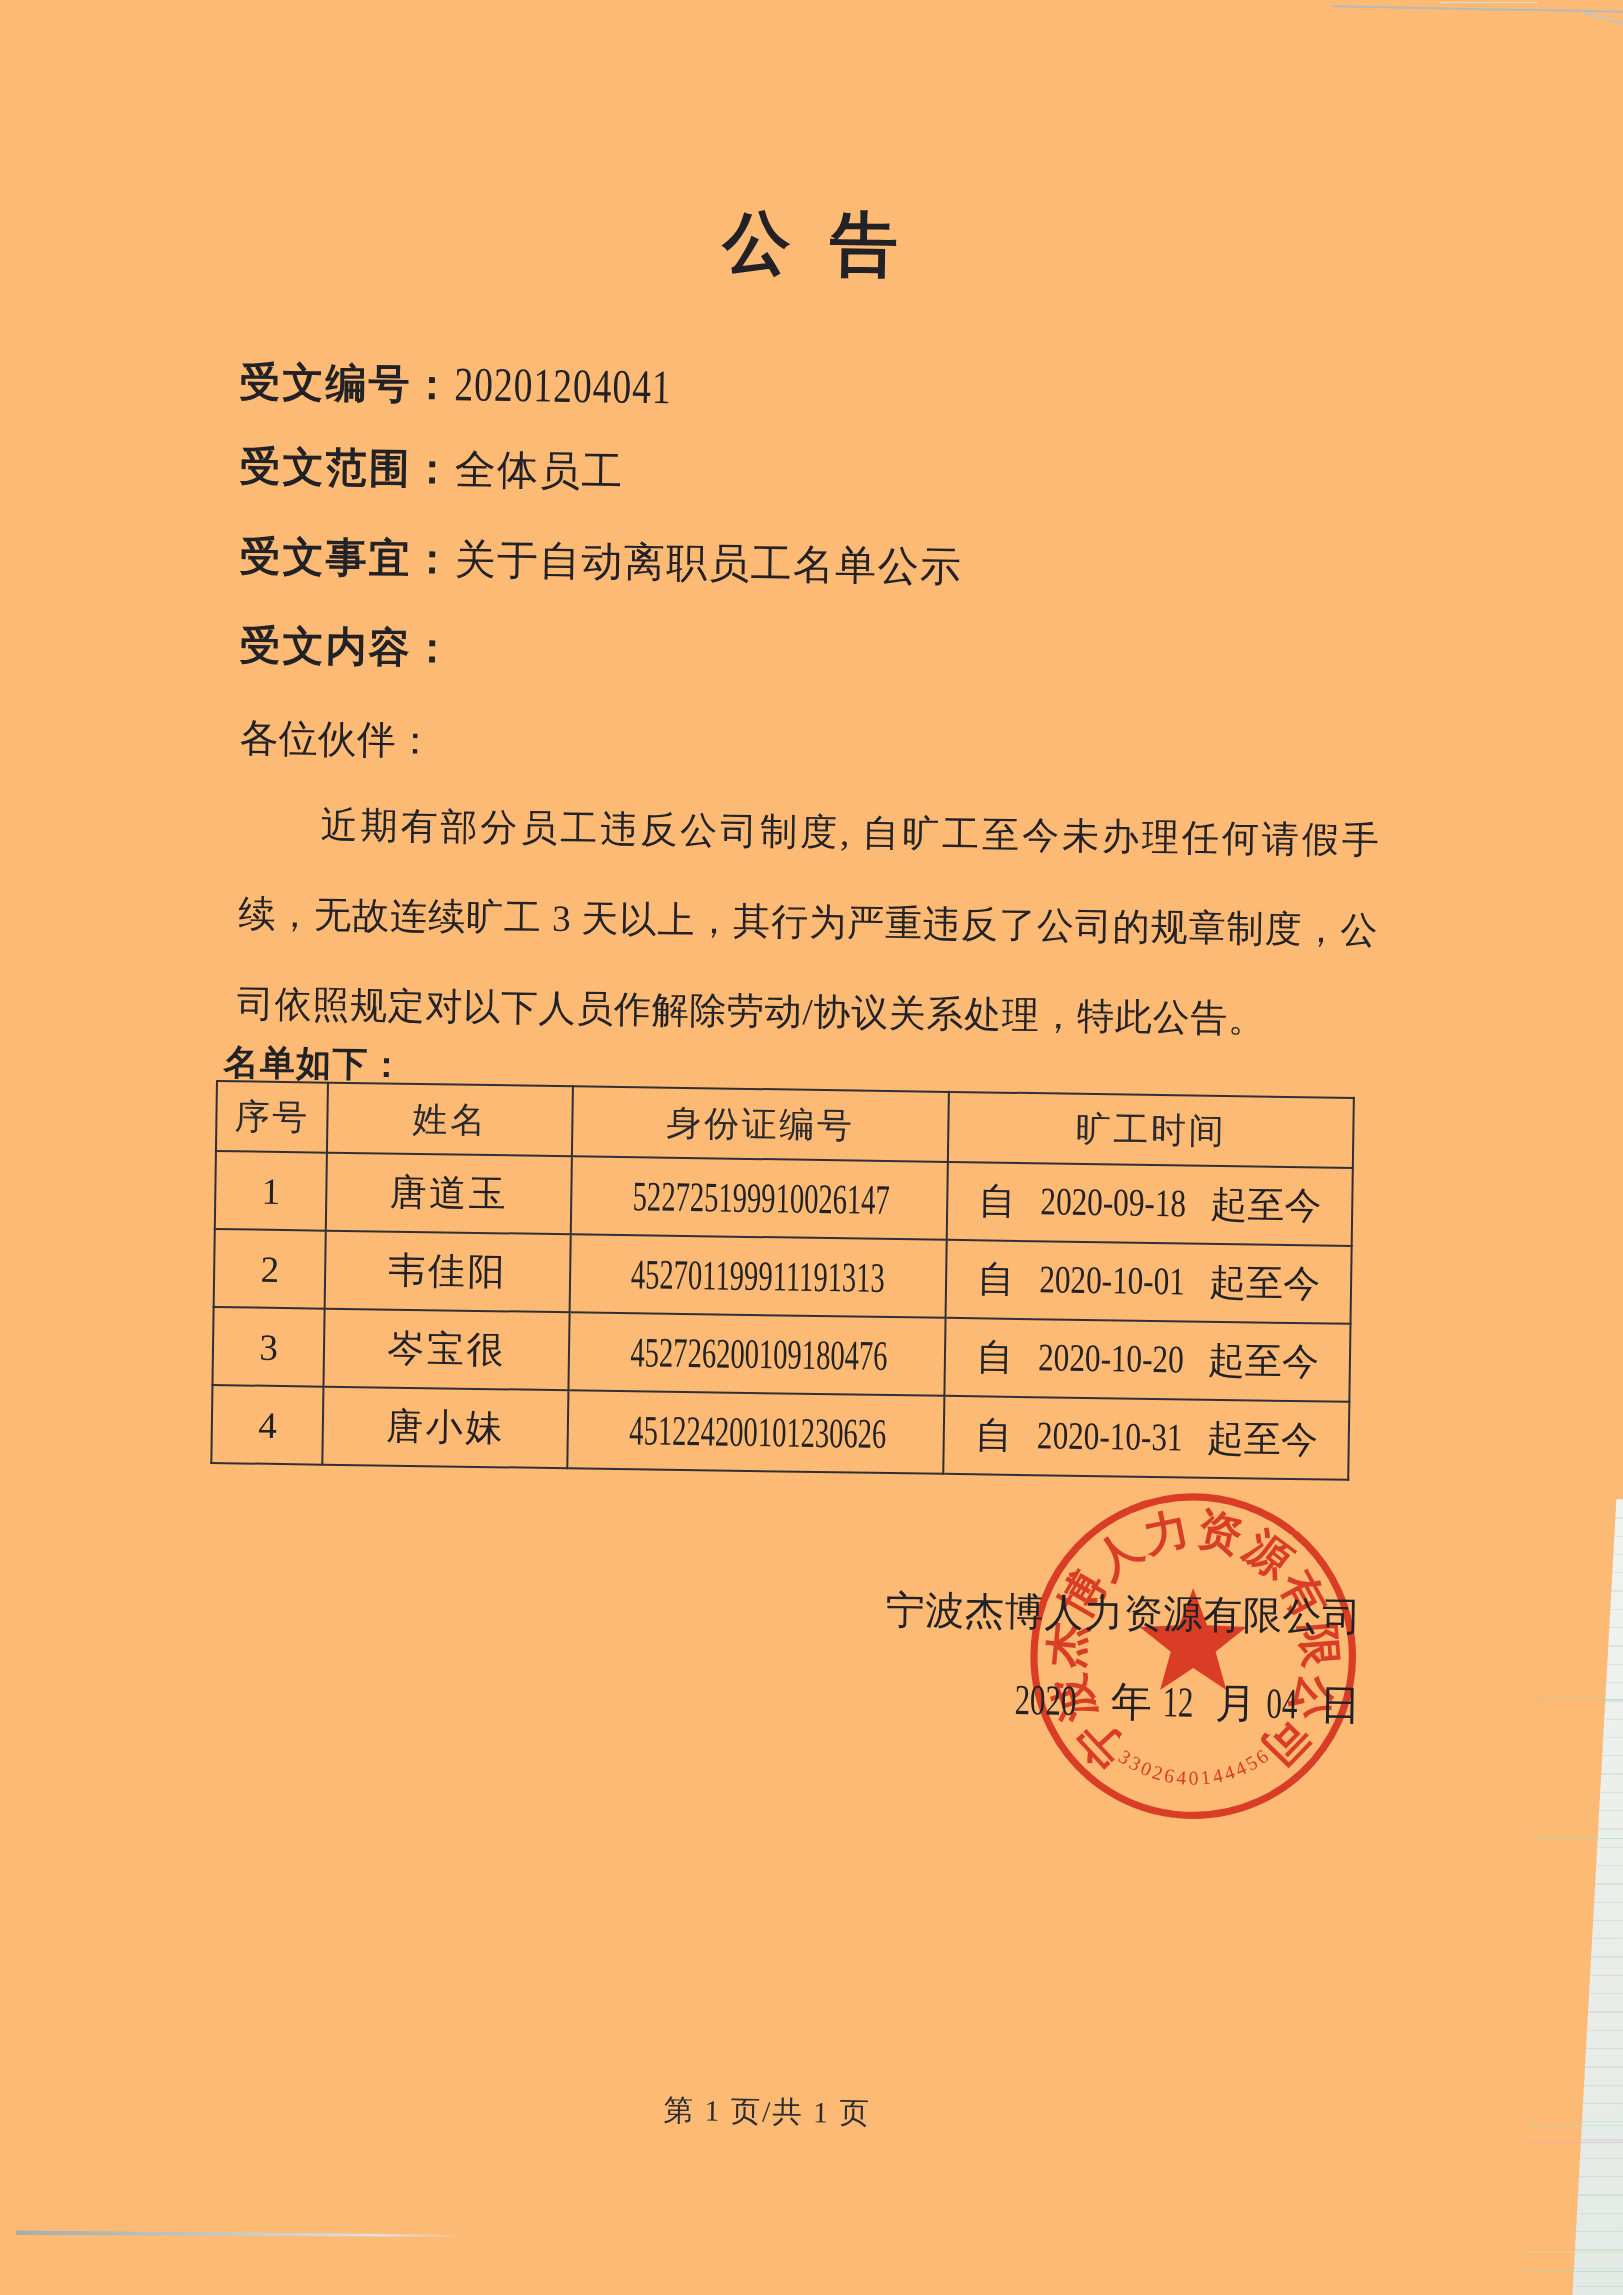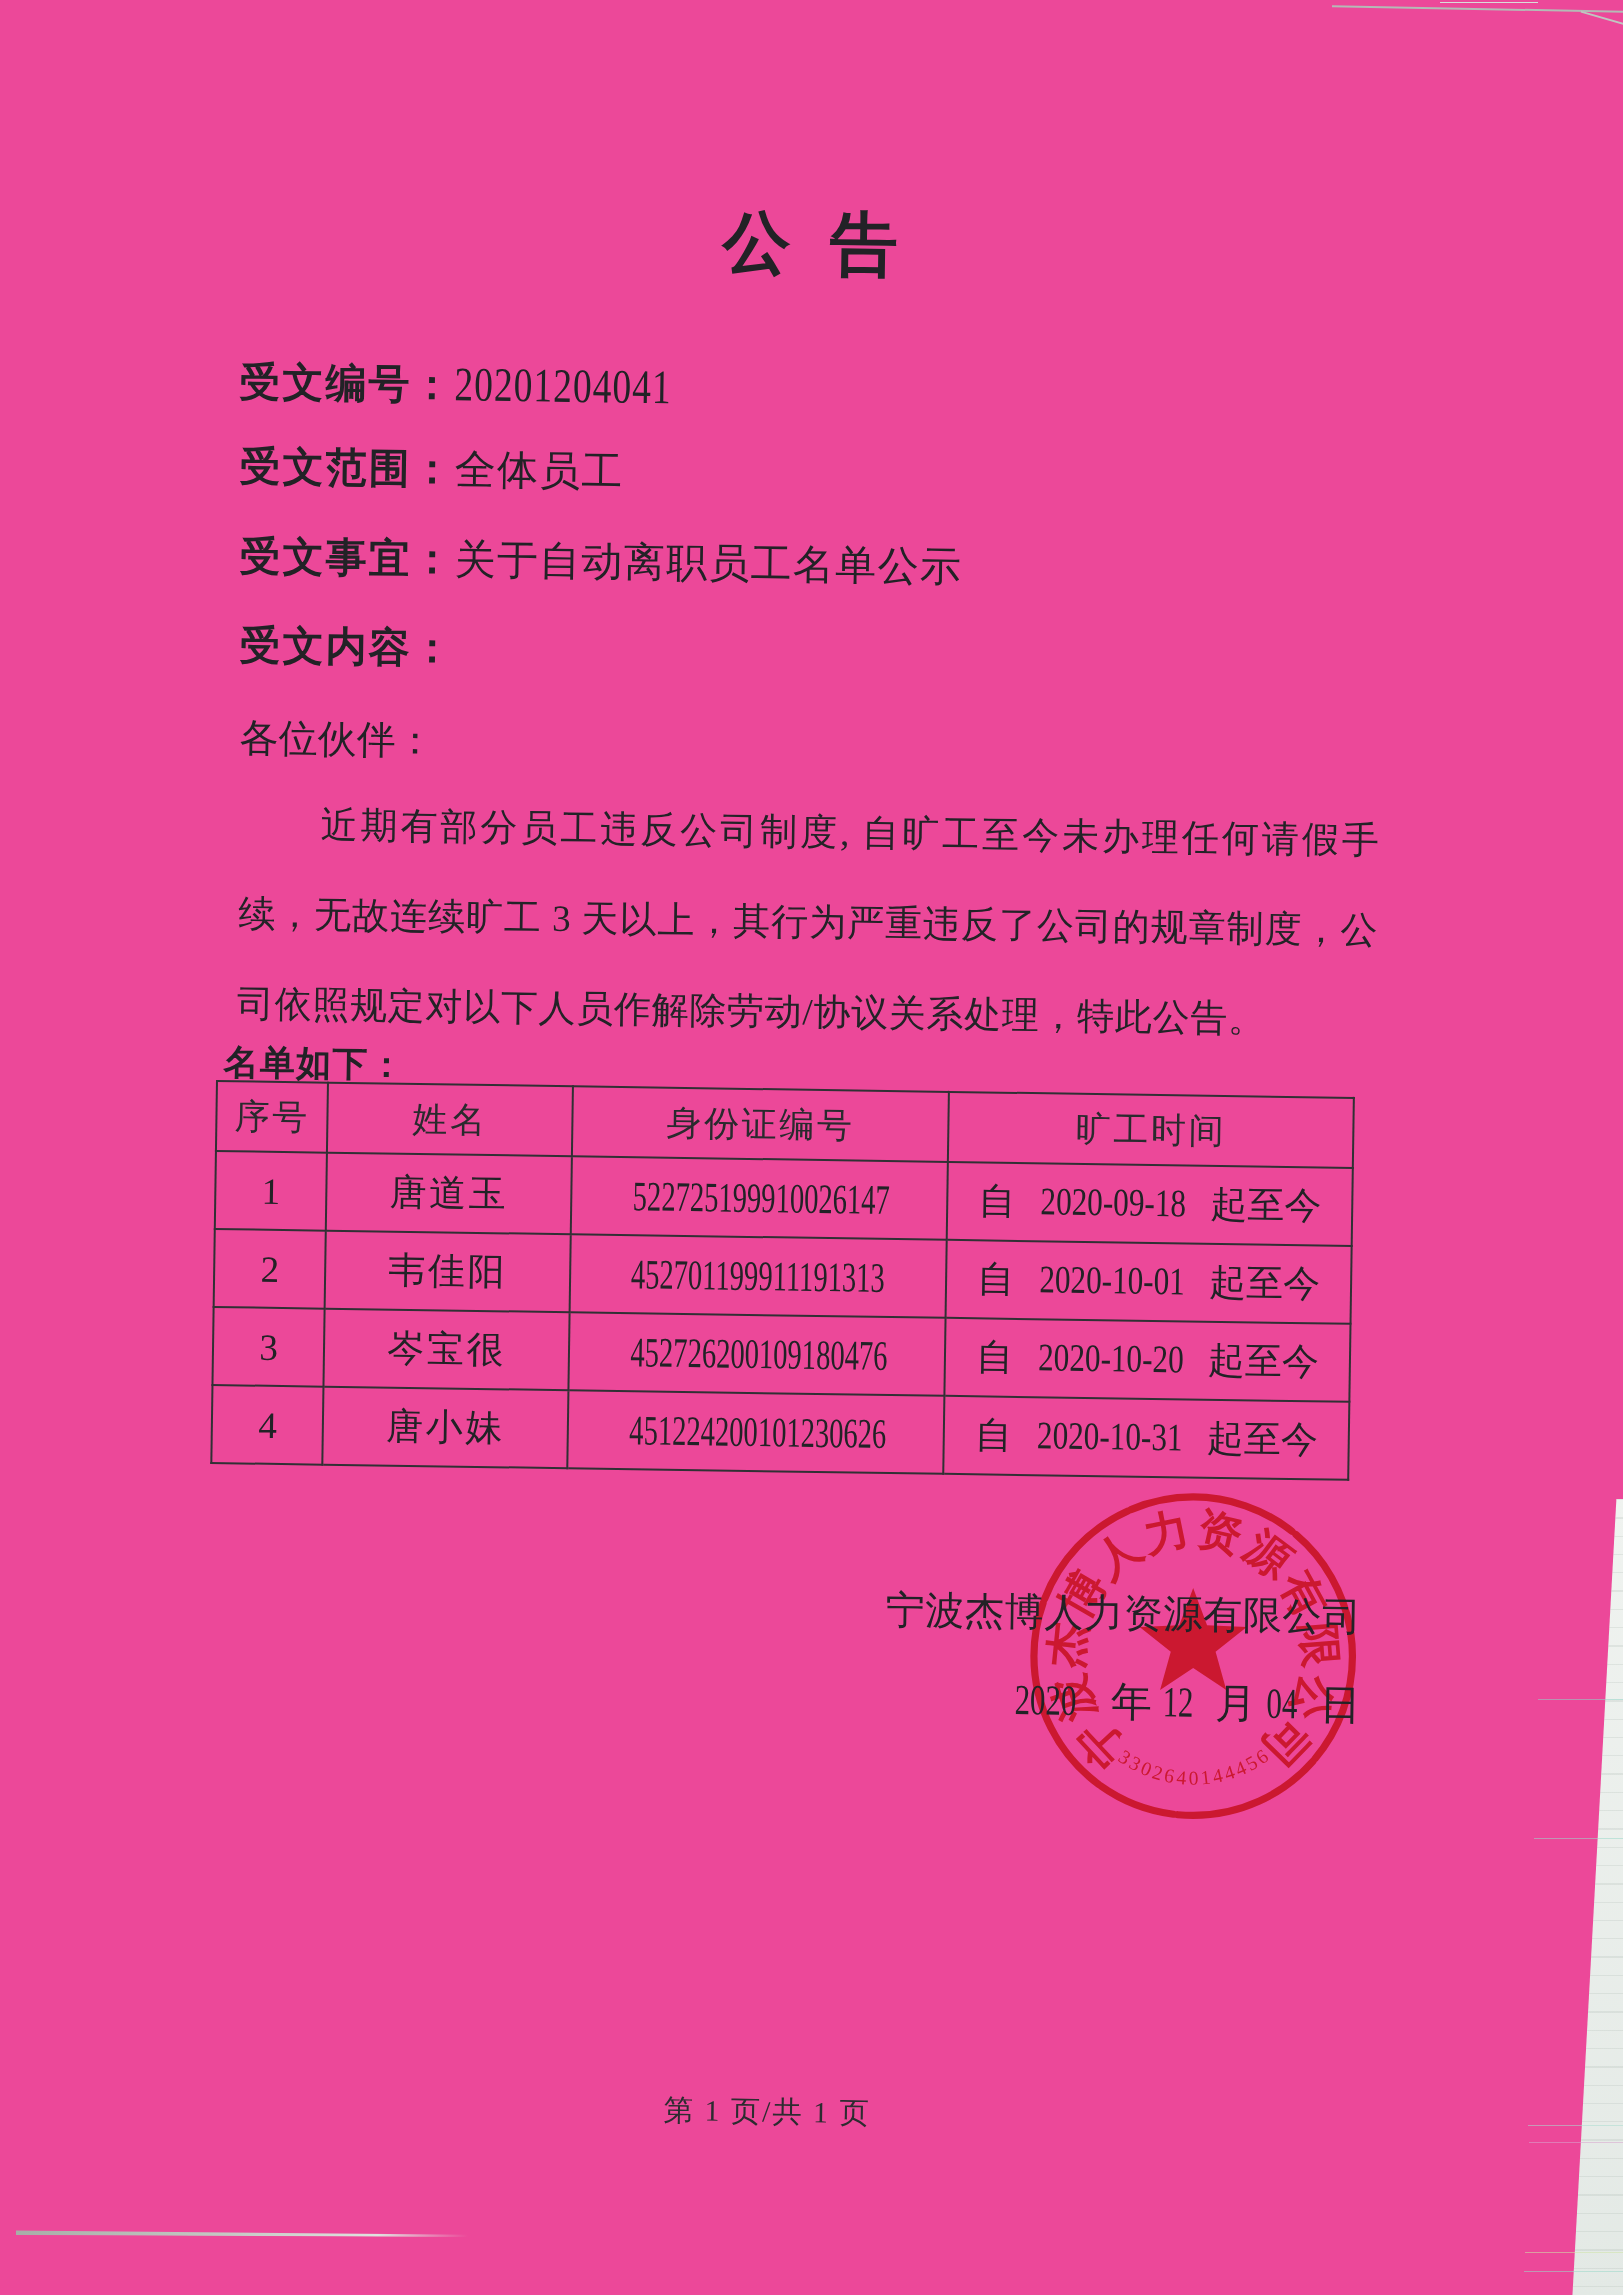--- a/index.html
+++ b/index.html
@@ -1,16 +1,16 @@
 <!DOCTYPE html>
 <html style="font-size:10.5px"><head>
 <meta charset="utf-8">
 <style>
   html,body{margin:0;padding:0;background:#ffffff;}
-  .page{position:relative;width:1623px;height:2295px;background:#ec4899;overflow:hidden;
+  .page{position:relative;width:1623px;height:2295px;background:#fdba74;overflow:hidden;
         font-family:"Liberation Serif","DejaVu Serif",serif;color:#222226;}
   .tilt{transform:rotate(0.85deg);transform-origin:0 0;}
   .abs{position:absolute;}
   .title{left:681px;top:208px;width:262px;text-align:center;font-size:68px;font-weight:bold;
          word-spacing:17px;letter-spacing:2.6px;line-height:1;}
   .field{left:240px;font-size:41px;line-height:1.15;white-space:nowrap;}
   .flabel{font-weight:bold;letter-spacing:2px;}
   .fvalue{letter-spacing:1.3px;}
   .num{display:inline-block;transform:scaleX(0.74);transform-origin:0 60%;font-family:"Liberation Serif",serif;}
   .fnum{font-size:48px;transform:scaleX(0.78);vertical-align:-1.3px;}

